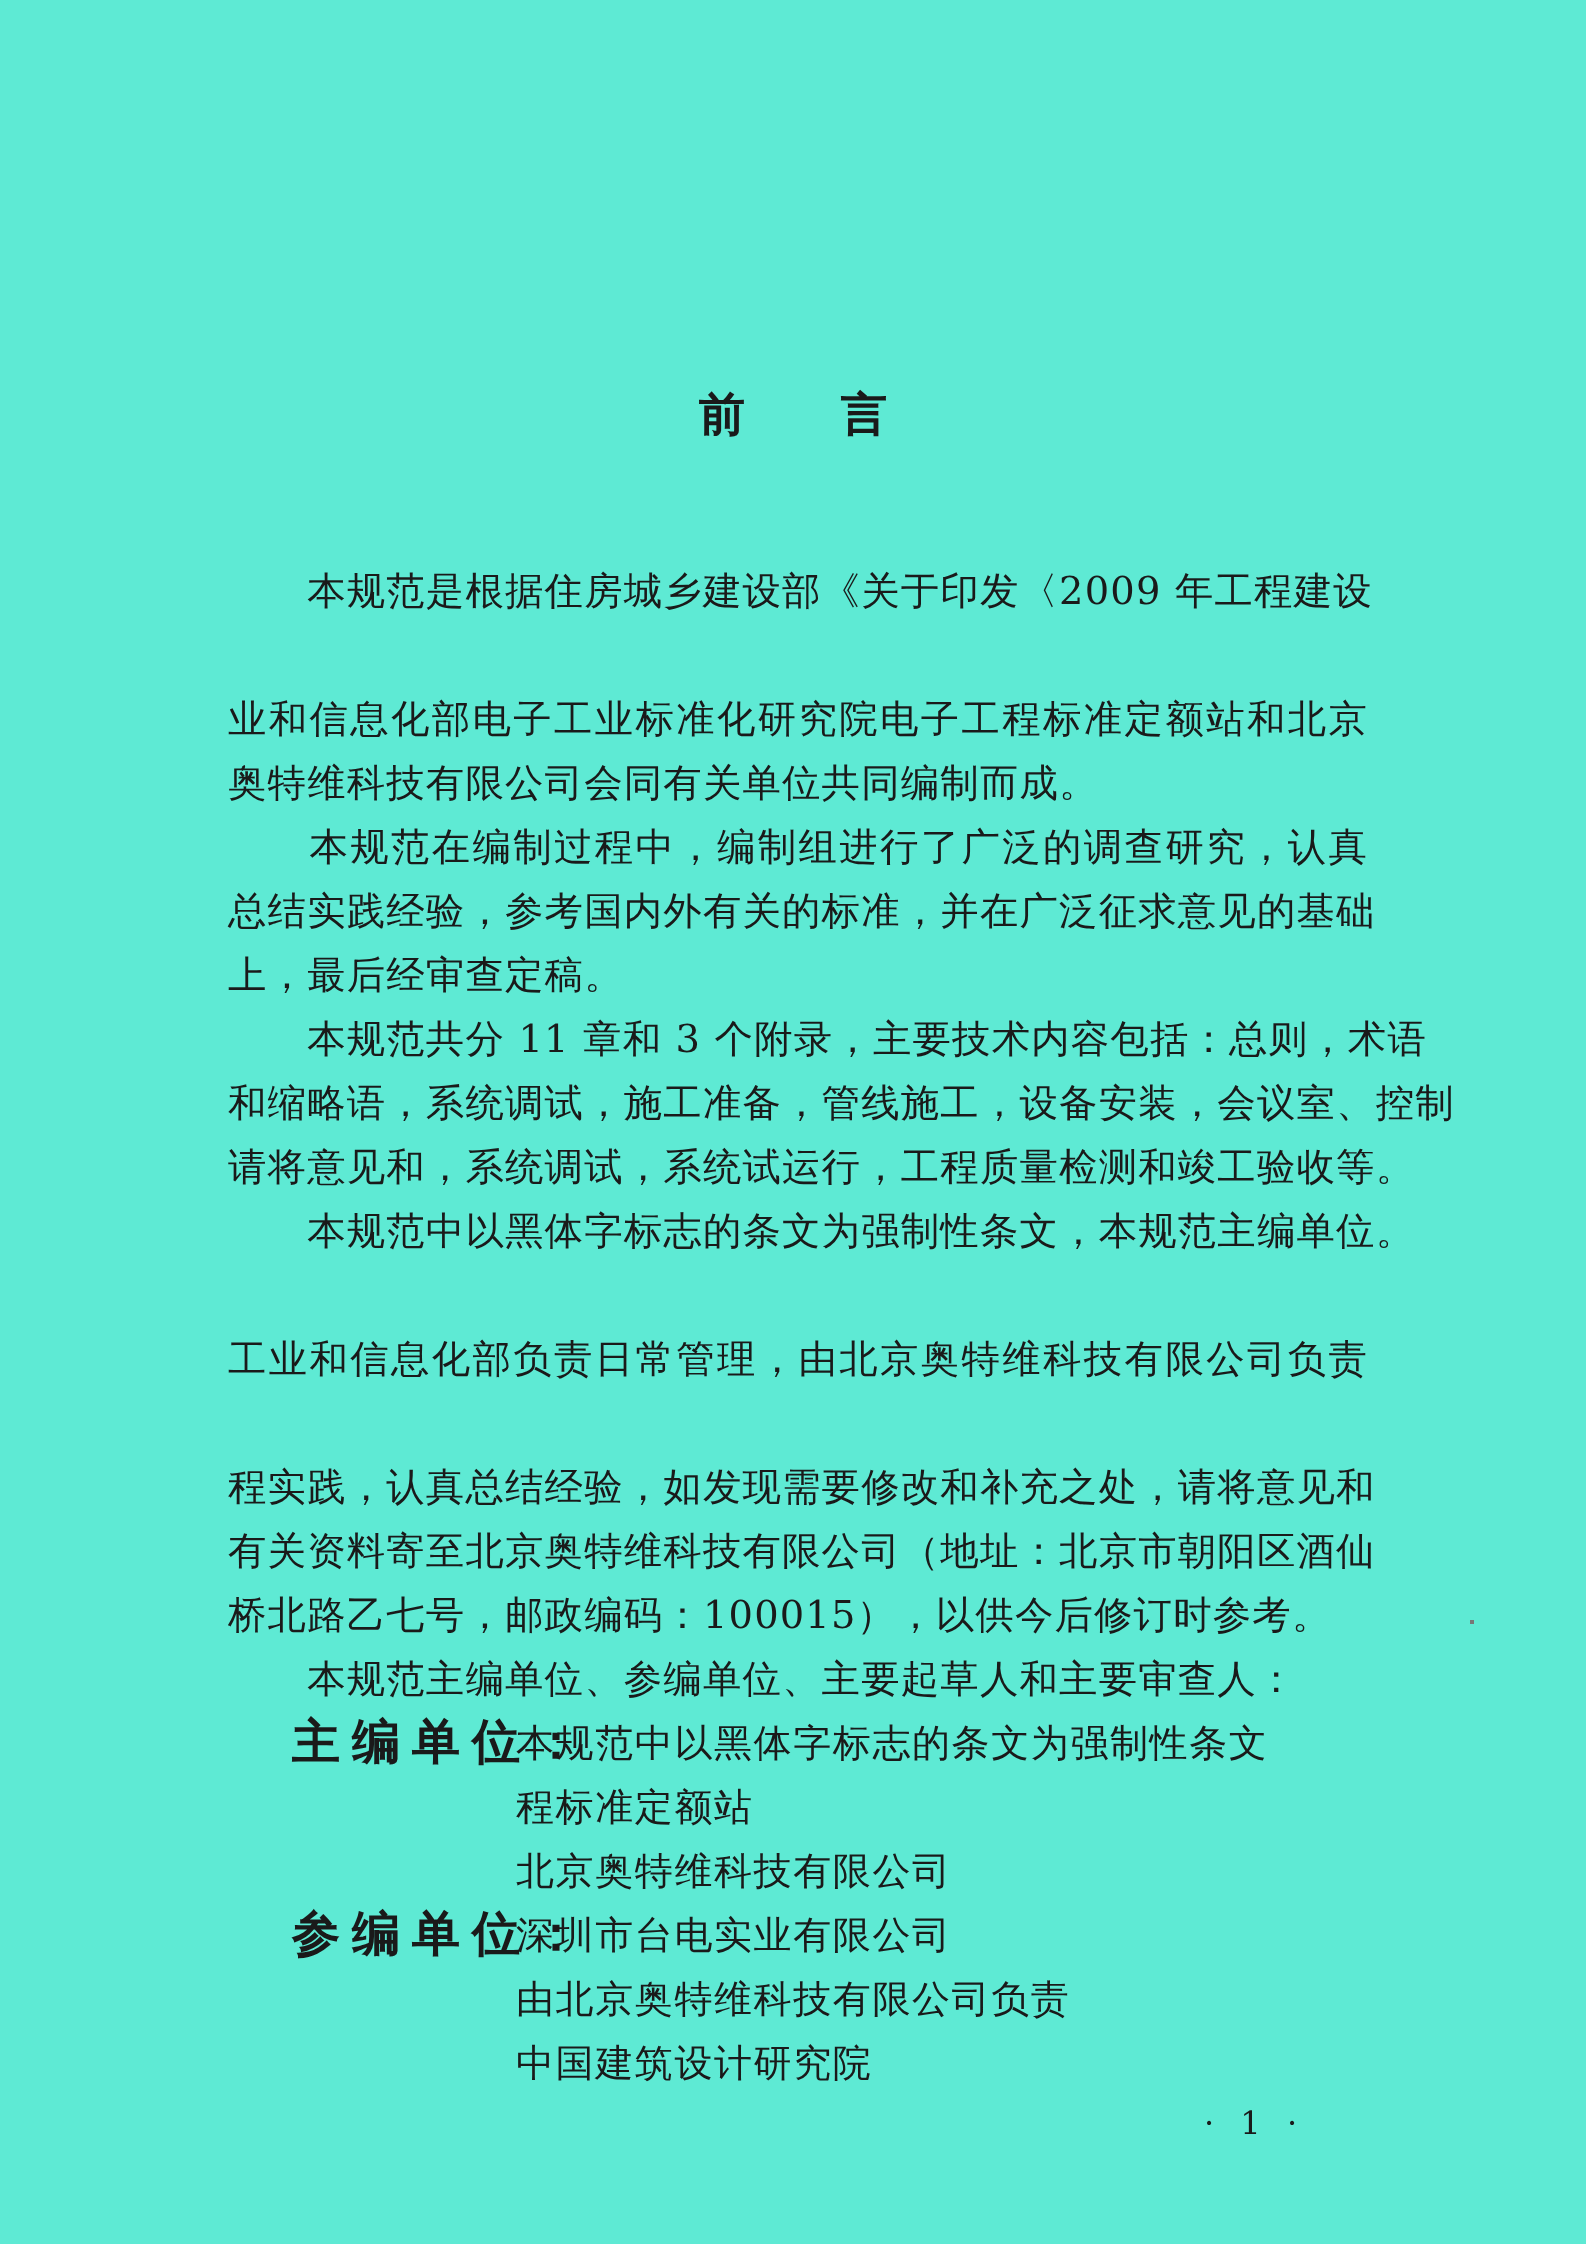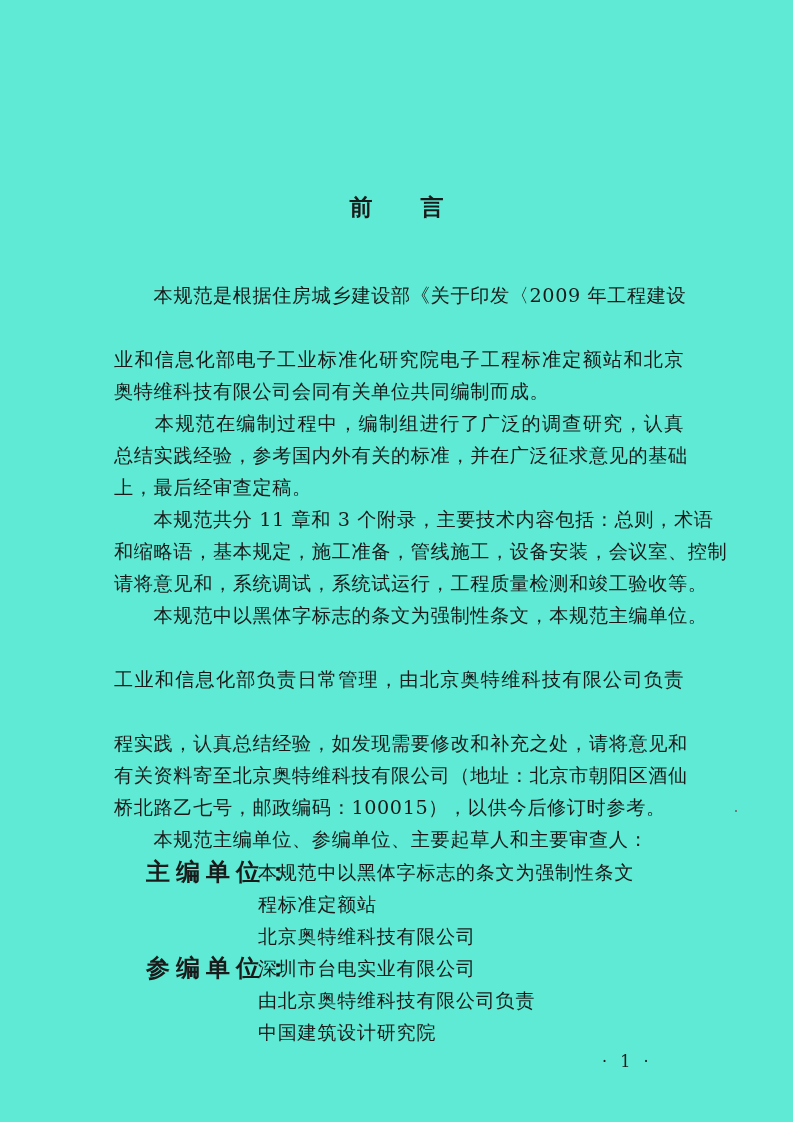--- a/index.html
+++ b/index.html
@@ -30,21 +30,21 @@
 
   <div class="line" style="top:284px">　　本规范是根据住房城乡建设部《关于印发〈2009 年工程建设</div>
   <div class="line" style="top:348px">业和信息化部电子工业标准化研究院电子工程标准定额站和北京</div>
   <div class="line last" style="top:380px">奥特维科技有限公司会同有关单位共同编制而成。</div>
 
   <div class="line" style="top:444px">总结实践经验，参考国内外有关的标准，并在广泛征求意见的基础</div>
   <div class="line" style="top:412px">　　本规范在编制过程中，编制组进行了广泛的调查研究，认真</div>
   <div class="line last" style="top:476px">上，最后经审查定稿。</div>
 
   <div class="line" style="top:508px">　　本规范共分 11 章和 3 个附录，主要技术内容包括：总则，术语</div>
-  <div class="line" style="top:540px">和缩略语，基本规定，施工准备，管线施工，设备安装，会议室、控制</div>
+  <div class="line" style="top:540px">和缩略语，系统调试，施工准备，管线施工，设备安装，会议室、控制</div>
   <div class="line" style="top:572px">请将意见和，系统调试，系统试运行，工程质量检测和竣工验收等。</div>
 
   <div class="line" style="top:604px">　　本规范中以黑体字标志的条文为强制性条文，本规范主编单位。</div>
 
   <div class="line" style="top:668px">工业和信息化部负责日常管理，由北京奥特维科技有限公司负责</div>
   <div class="line" style="top:732px">程实践，认真总结经验，如发现需要修改和补充之处，请将意见和</div>
   <div class="line" style="top:764px">有关资料寄至北京奥特维科技有限公司（地址：北京市朝阳区酒仙</div>
   <div class="line last" style="top:796px">桥北路乙七号，邮政编码：100015），以供今后修订时参考。</div>
 
   <div class="line last" style="top:828px">　　本规范主编单位、参编单位、主要起草人和主要审查人：</div>

